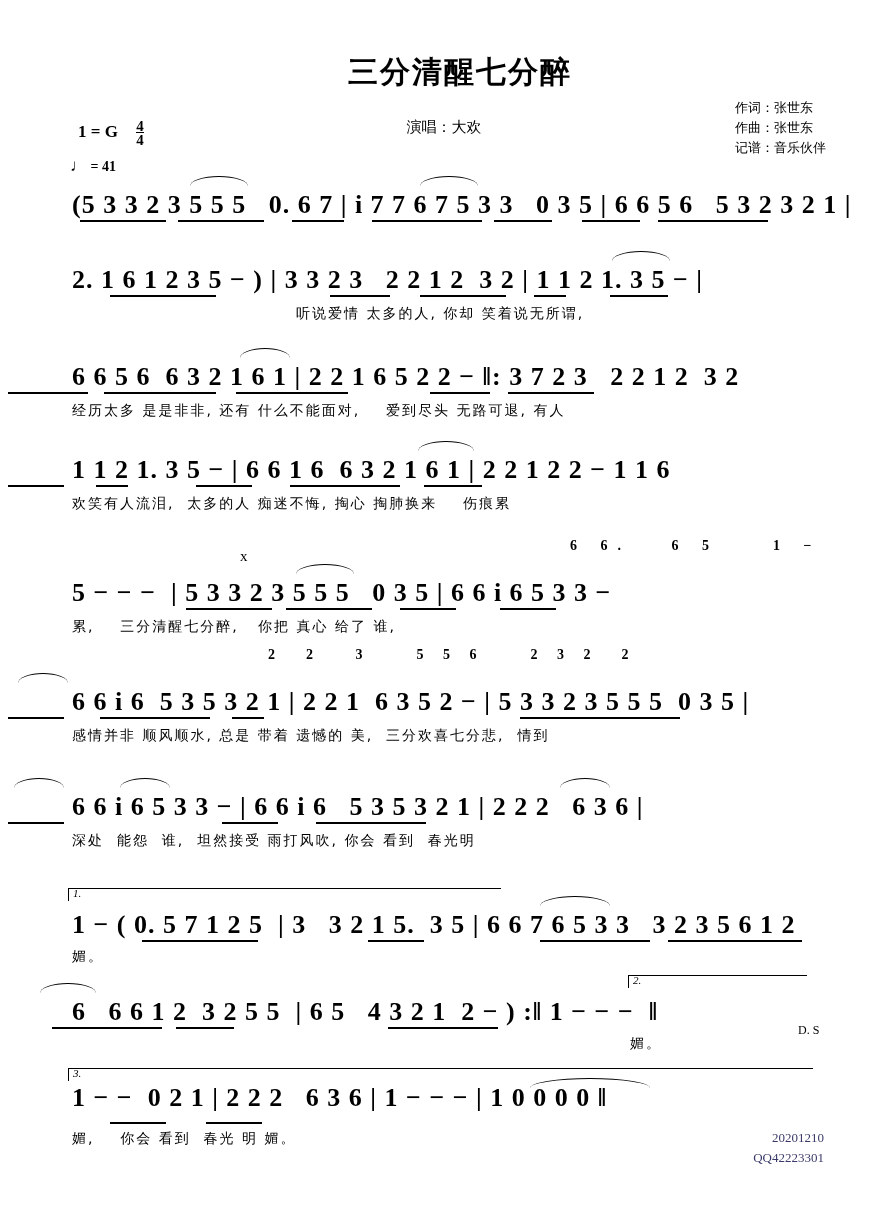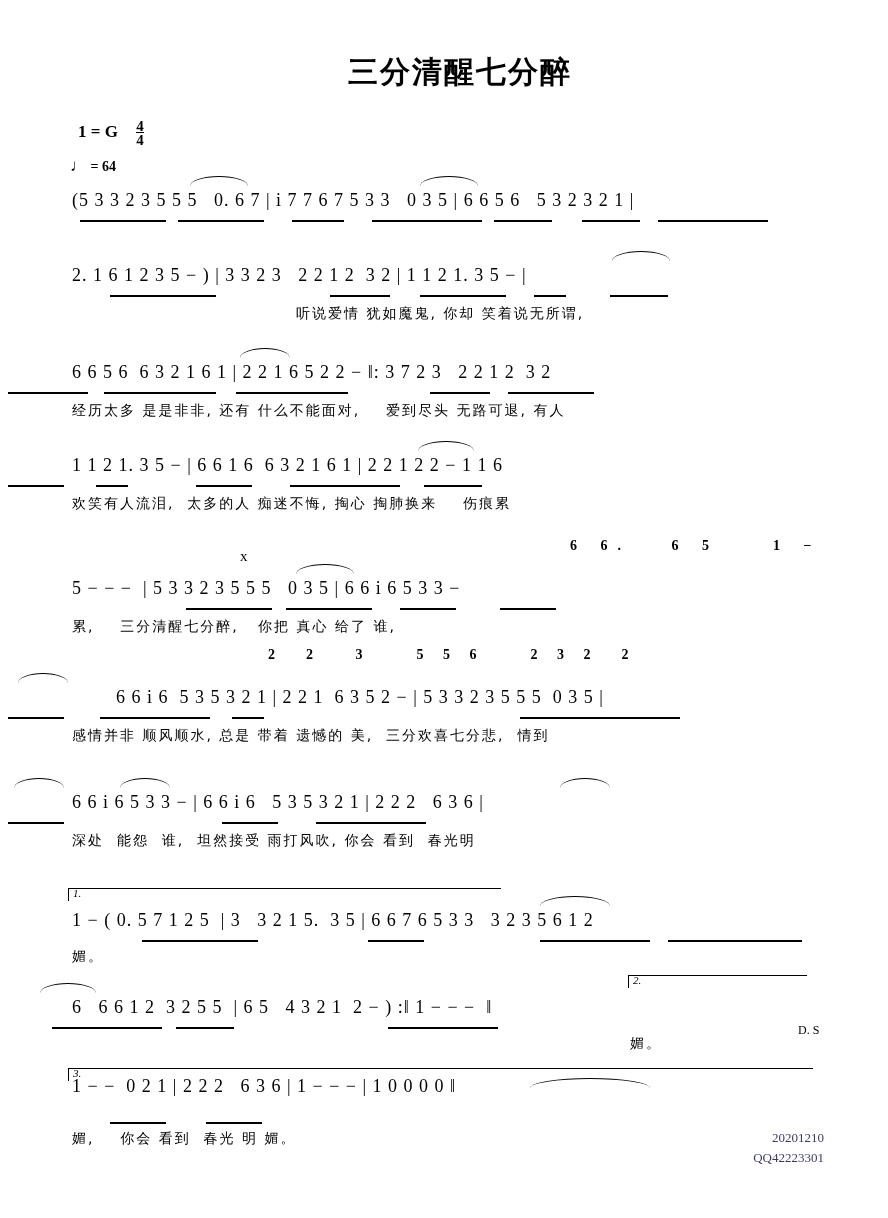--- a/index.html
+++ b/index.html
@@ -55,22 +55,22 @@
     font-size:14px;
     font-family:"Liberation Serif",serif;
     font-weight:bold;
   }
 
   
   .row{position:absolute;left:0;width:888px;}
   .notes{
     position:absolute;left:72px;
     font-family:"Liberation Serif",serif;
-    font-size:18px;
-    font-weight:normal;
+    font-size:26px;
+    font-weight:bold;
     letter-spacing:0px;
     white-space:pre;
   }
   .lyric{
     position:absolute;left:72px;
     font-family:"DejaVu Sans",sans-serif;
     font-size:14px;
     white-space:pre;
   }
   .small-notes{
@@ -128,52 +128,58 @@
     font-size:20px;
     letter-spacing:0px;
   }
 </style>
 </head>
 <body>
 
 <div class="sheet">
 
   <div class="title">三分清醒七分醉</div>
-
+  <div class="singer">演唱：大欢</div>
+
+  <div class="credits">
+    <div>作词：张世东</div>
+    <div>作曲：张世东</div>
+    <div>记谱：音乐伙伴</div>
+  </div>
 
   <div class="keysig">
     <span>1 = G</span>
     <span class="meter">
       <span class="num">4</span>
       <span class="den">4</span>
     </span>
   </div>
 
   <div class="tempo">
     <span style="font-size:17px;">♩</span>
-    <span>= 64</span>
+    <span>= 41</span>
   </div>
 
   <div class="row" style="top:190px;">
     <div class="notes" style="top:0px;letter-spacing:1px;">(5 3 3 2 3 5 5 5   0. 6 7 | i 7 7 6 7 5 3 3   0 3 5 | 6 6 5 6   5 3 2 3 2 1 |</div>
 
     <div class="beam" style="left:80px;top:30px;width:86px;"></div>
     <div class="beam" style="left:178px;top:30px;width:86px;"></div>
     <div class="beam" style="left:292px;top:30px;width:52px;"></div>
     <div class="beam" style="left:372px;top:30px;width:110px;"></div>
     <div class="beam" style="left:494px;top:30px;width:58px;"></div>
     <div class="beam" style="left:582px;top:30px;width:58px;"></div>
     <div class="beam" style="left:658px;top:30px;width:110px;"></div>
     <div class="slur" style="left:190px;top:-14px;width:58px;"></div>
     <div class="slur" style="left:420px;top:-14px;width:58px;"></div>
   </div>
 
   <div class="row" style="top:265px;">
     <div class="notes" style="top:0px;letter-spacing:1px;">2. 1 6 1 2 3 5 − ) | 3 3 2 3   2 2 1 2  3 2 | 1 1 2 1. 3 5 − |</div>
-    <div class="lyric" style="top:40px;left:296px;letter-spacing:2px;">听说爱情 犹如魔鬼, 你却 笑着说无所谓,</div>
+    <div class="lyric" style="top:40px;left:296px;letter-spacing:2px;">听说爱情 太多的人, 你却 笑着说无所谓,</div>
     <div class="beam" style="left:110px;top:30px;width:106px;"></div>
     <div class="beam" style="left:330px;top:30px;width:60px;"></div>
     <div class="beam" style="left:420px;top:30px;width:86px;"></div>
     <div class="beam" style="left:534px;top:30px;width:32px;"></div>
     <div class="beam" style="left:610px;top:30px;width:58px;"></div>
     <div class="slur" style="left:612px;top:-14px;width:58px;"></div>
   </div>
 
   <div class="row" style="top:362px;">
     <div class="notes" style="top:0px;letter-spacing:1px;">6 6 5 6  6 3 2 1 6 1 | 2 2 1 6 5 2 2 − ‖: 3 7 2 3   2 2 1 2  3 2</div>
@@ -204,21 +210,21 @@
     <div class="lyric" style="top:58px;letter-spacing:2px;">累,    三分清醒七分醉,   你把 真心 给了 谁,</div>
     <div class="beam" style="left:186px;top:48px;width:86px;"></div>
     <div class="beam" style="left:286px;top:48px;width:86px;"></div>
     <div class="beam" style="left:400px;top:48px;width:56px;"></div>
     <div class="beam" style="left:500px;top:48px;width:56px;"></div>
     <div class="slur" style="left:296px;top:4px;width:58px;"></div>
   </div>
 
   <div class="row" style="top:665px;">
     <div class="small-notes" style="left:268px;top:-18px;letter-spacing:8px;">2  2   3    5 5 6    2 3 2  2</div>
-    <div class="notes" style="top:22px;letter-spacing:1px;margin-left:44px;">6 6 i 6  5 3 5 3 2 1 | 2 2 1  6 3 5 2 − | 5 3 3 2 3 5 5 5  0 3 5 |</div>
+    <div class="notes" style="top:22px;letter-spacing:1px;">6 6 i 6  5 3 5 3 2 1 | 2 2 1  6 3 5 2 − | 5 3 3 2 3 5 5 5  0 3 5 |</div>
     <div class="lyric" style="top:62px;letter-spacing:2px;">感情并非 顺风顺水, 总是 带着 遗憾的 美,  三分欢喜七分悲,  情到</div>
     <div class="beam" style="left:8px;top:52px;width:56px;"></div>
     <div class="beam" style="left:100px;top:52px;width:110px;"></div>
     <div class="beam" style="left:232px;top:52px;width:32px;"></div>
     <div class="beam" style="left:520px;top:52px;width:160px;"></div>
     <div class="slur" style="left:18px;top:8px;width:50px;"></div>
   </div>
 
   <div class="row" style="top:780px;">
     <div class="notes" style="top:12px;letter-spacing:1px;">6 6 i 6 5 3 3 − | 6 6 i 6   5 3 5 3 2 1 | 2 2 2   6 3 6 |</div>
@@ -254,21 +260,21 @@
     <div class="beam" style="left:52px;top:52px;width:110px;"></div>
     <div class="beam" style="left:176px;top:52px;width:58px;"></div>
     <div class="beam" style="left:388px;top:52px;width:110px;"></div>
     <div class="slur" style="left:40px;top:8px;width:56px;"></div>
   </div>
 
   <div class="row" style="top:1068px;">
     <div class="ending" style="left:68px;top:0px;width:744px;">
       <span class="lbl">3.</span>
     </div>
-    <div class="notes" style="top:8px;letter-spacing:1px;text-align:center;">1 − −  0 2 1 | 2 2 2   6 3 6 | 1 − − − | 1 0 0 0 0 ‖</div>
+    <div class="notes" style="top:15px;letter-spacing:1px;text-align:center;">1 − −  0 2 1 | 2 2 2   6 3 6 | 1 − − − | 1 0 0 0 0 ‖</div>
     <div class="lyric" style="top:62px;letter-spacing:2px;">媚,    你会 看到  春光 明 媚。</div>
     <div class="beam" style="left:110px;top:54px;width:56px;"></div>
     <div class="beam" style="left:206px;top:54px;width:56px;"></div>
     <div class="slur" style="left:530px;top:10px;width:120px;"></div>
   </div>
 
   <div class="footer-num" style="bottom:72px;">20201210</div>
   <div class="footer-num" style="bottom:52px;">QQ42223301</div>
 
 </div>

